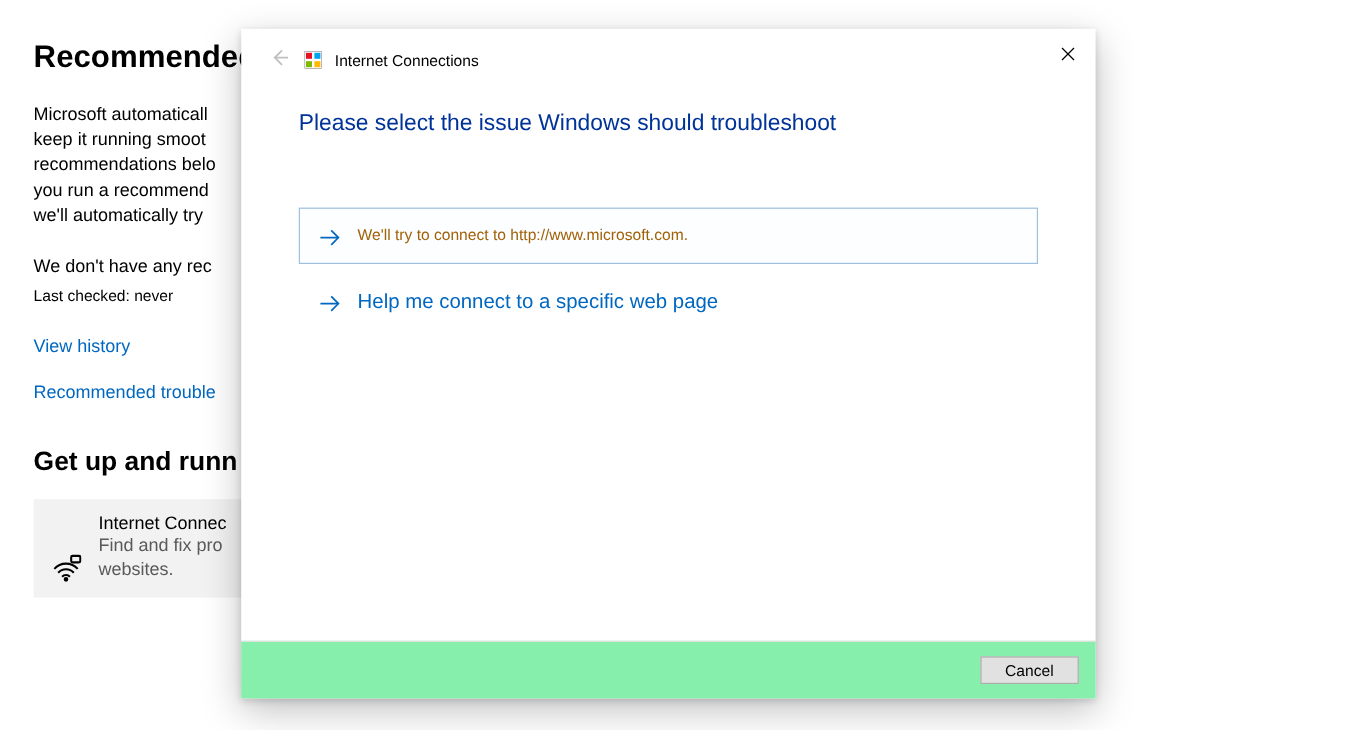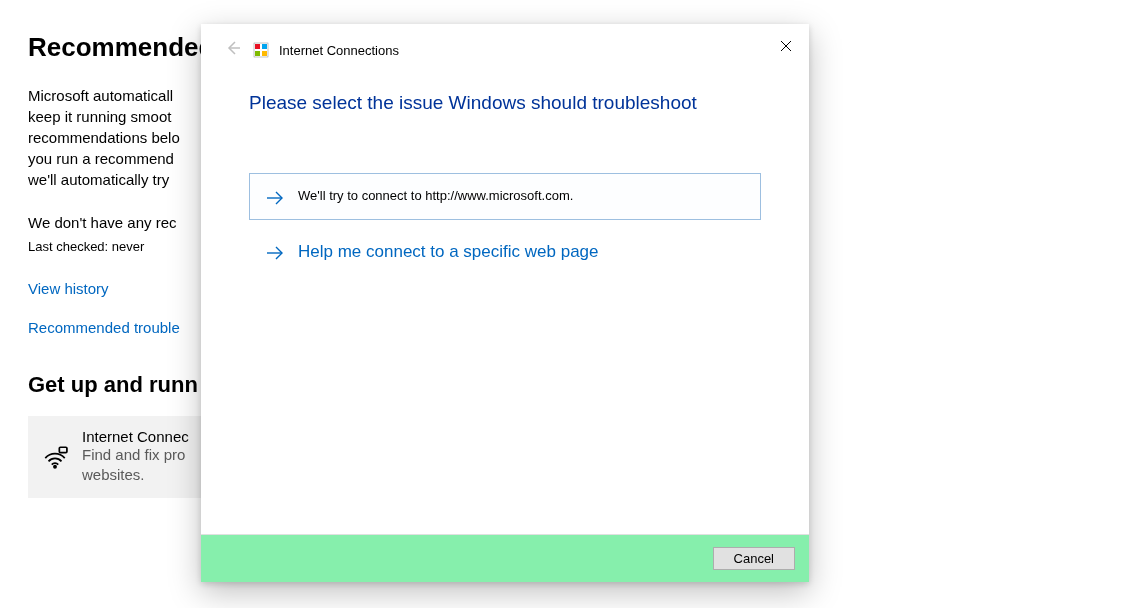--- a/index.html
+++ b/index.html
@@ -54,21 +54,21 @@
     .bg-page h2 {
       font-size: 22px;
       font-weight: 600;
       margin-top: 36px;
       margin-bottom: 18px;
     }
     .troubleshooter-tile {
       background: #f2f2f2;
       padding: 12px 14px;
       display: flex;
-      align-items: center;
+      align-items: flex-end;
       gap: 14px;
       width: 340px;
     }
     .troubleshooter-tile .tile-icon {
       width: 26px;
       height: 26px;
       flex-shrink: 0;
     }
     .troubleshooter-tile .tile-text .tile-title {
       font-size: 15px;
@@ -78,21 +78,21 @@
       font-size: 15px;
       color: #5a5a5a;
       line-height: 1.35;
     }
 
     
     .dialog {
       position: absolute;
       left: 201px;
       top: 24px;
-      width: 608px;
+      width: 712px;
       height: 558px;
       background: #fff;
       box-shadow: 0 10px 30px rgba(0,0,0,0.25), 0 2px 6px rgba(0,0,0,0.15);
       display: flex;
       flex-direction: column;
     }
     .dialog-close {
       position: absolute;
       right: 3px;
       top: 8px;
@@ -162,21 +162,21 @@
     }
     .option-arrow svg { width: 18px; height: 18px; }
     .option-texts { display: flex; flex-direction: column; }
     .option-title {
       font-size: 17px;
       color: #0067c0;
       line-height: 1.3;
     }
     .option-desc {
       font-size: 13px;
-      color: #000000;
+      color: #a16207;
       margin-top: 2px;
     }
 
     .dialog-footer {
       border-top: 1px solid #e0e0e0;
       background: #86efac;
       height: 48px;
       display: flex;
       align-items: center;
       justify-content: flex-end;

